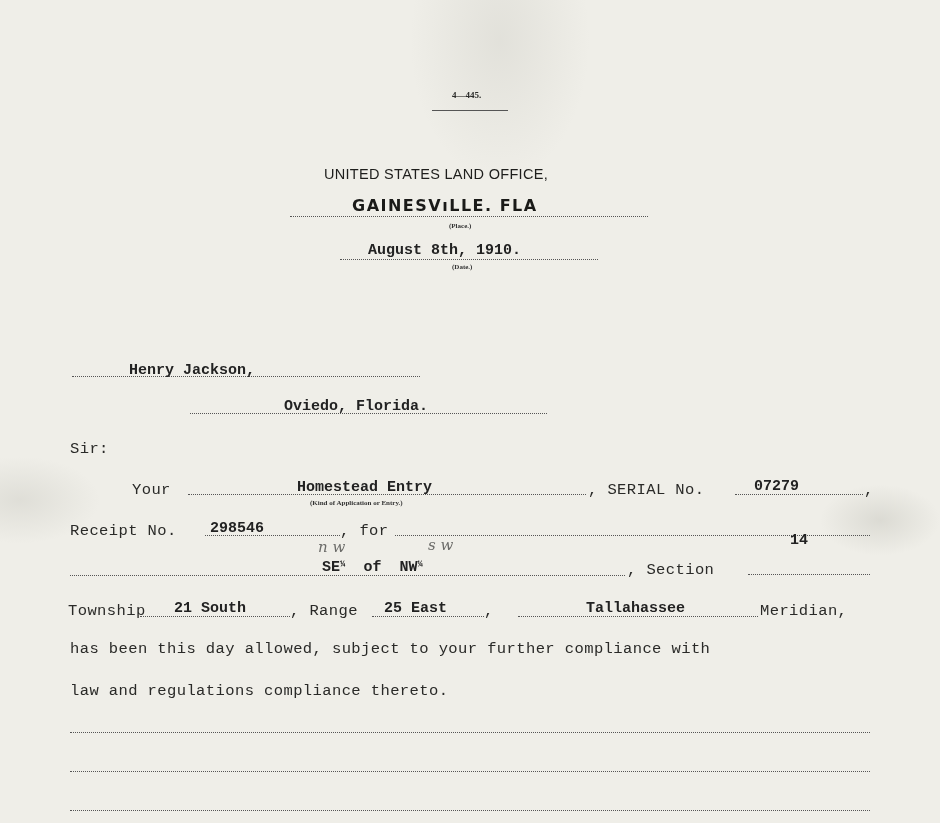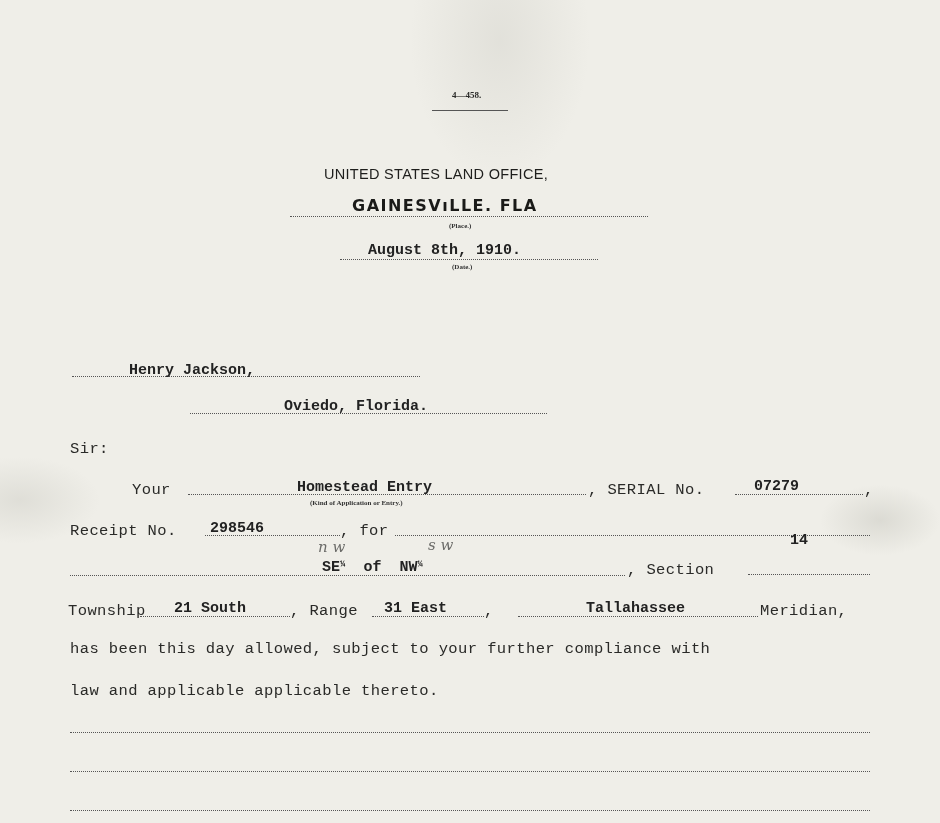--- a/index.html
+++ b/index.html
@@ -29,21 +29,21 @@
     .typed { font-size: 15px; font-weight: bold; color: #222; }
     .form { font-size: 15.5px; color: #2a2a28; letter-spacing: 0.4px; }
     .hand { font-family: "DejaVu Serif", serif; font-style: italic; font-size: 15px; color: #6b6b68; }
     .frac { font-size: 9px; vertical-align: 4px; }
   </style>
 </head>
 <body>
 
 <div class="paper">
 
-  <div class="abs form-no">4—458.</div>
+  <div class="abs form-no">4—445.</div>
   <div class="abs form-no-rule"></div>
 
   <div class="abs hdr2">UNITED STATES LAND OFFICE,</div>
 
   <div class="abs stamp">GAINESVıLLE. FLA</div>
   <div class="dotline" style="left:290px; top:216px; width:358px;"></div>
   <div class="abs caption" style="left:449px; top:222px;">(Place.)</div>
 
   <div class="dotline" style="left:340px; top:259px; width:258px;"></div>
   <div class="abs typed" style="left:368px; top:242px;">August 8th, 1910.</div>
@@ -83,25 +83,25 @@
   </div>
   <div class="abs form" style="left:627px; top:561px;">, Section</div>
   <div class="dotline" style="left:748px; top:574px; width:122px;"></div>
   <div class="abs typed" style="left:790px; top:532px;text-align:center;">14</div>
 
   <div class="abs form" style="left:68px; top:602px;">Township</div>
   <div class="dotline" style="left:140px; top:616px; width:150px;"></div>
   <div class="abs typed" style="left:174px; top:600px;">21 South</div>
   <div class="abs form" style="left:290px; top:602px;">, Range</div>
   <div class="dotline" style="left:372px; top:616px; width:112px;"></div>
-  <div class="abs typed" style="left:384px; top:600px;">31 East</div>
+  <div class="abs typed" style="left:384px; top:600px;">25 East</div>
   <div class="abs form" style="left:484px; top:602px;">,</div>
   <div class="dotline" style="left:518px; top:616px; width:240px;"></div>
   <div class="abs typed" style="left:586px; top:600px;">Tallahassee</div>
   <div class="abs form" style="left:760px; top:602px;">Meridian,</div>
 
   <div class="abs form" style="left:70px; top:640px;">has been this day allowed, subject to your further compliance with</div>
-  <div class="abs form" style="left:70px; top:682px;">law and applicable applicable thereto.</div>
+  <div class="abs form" style="left:70px; top:682px;">law and regulations compliance thereto.</div>
 
   <div class="dotline" style="left:70px; top:732px; width:800px;"></div>
   <div class="dotline" style="left:70px; top:771px; width:800px;"></div>
   <div class="dotline" style="left:70px; top:810px; width:800px;"></div>
 </div>
 
 </body></html>

